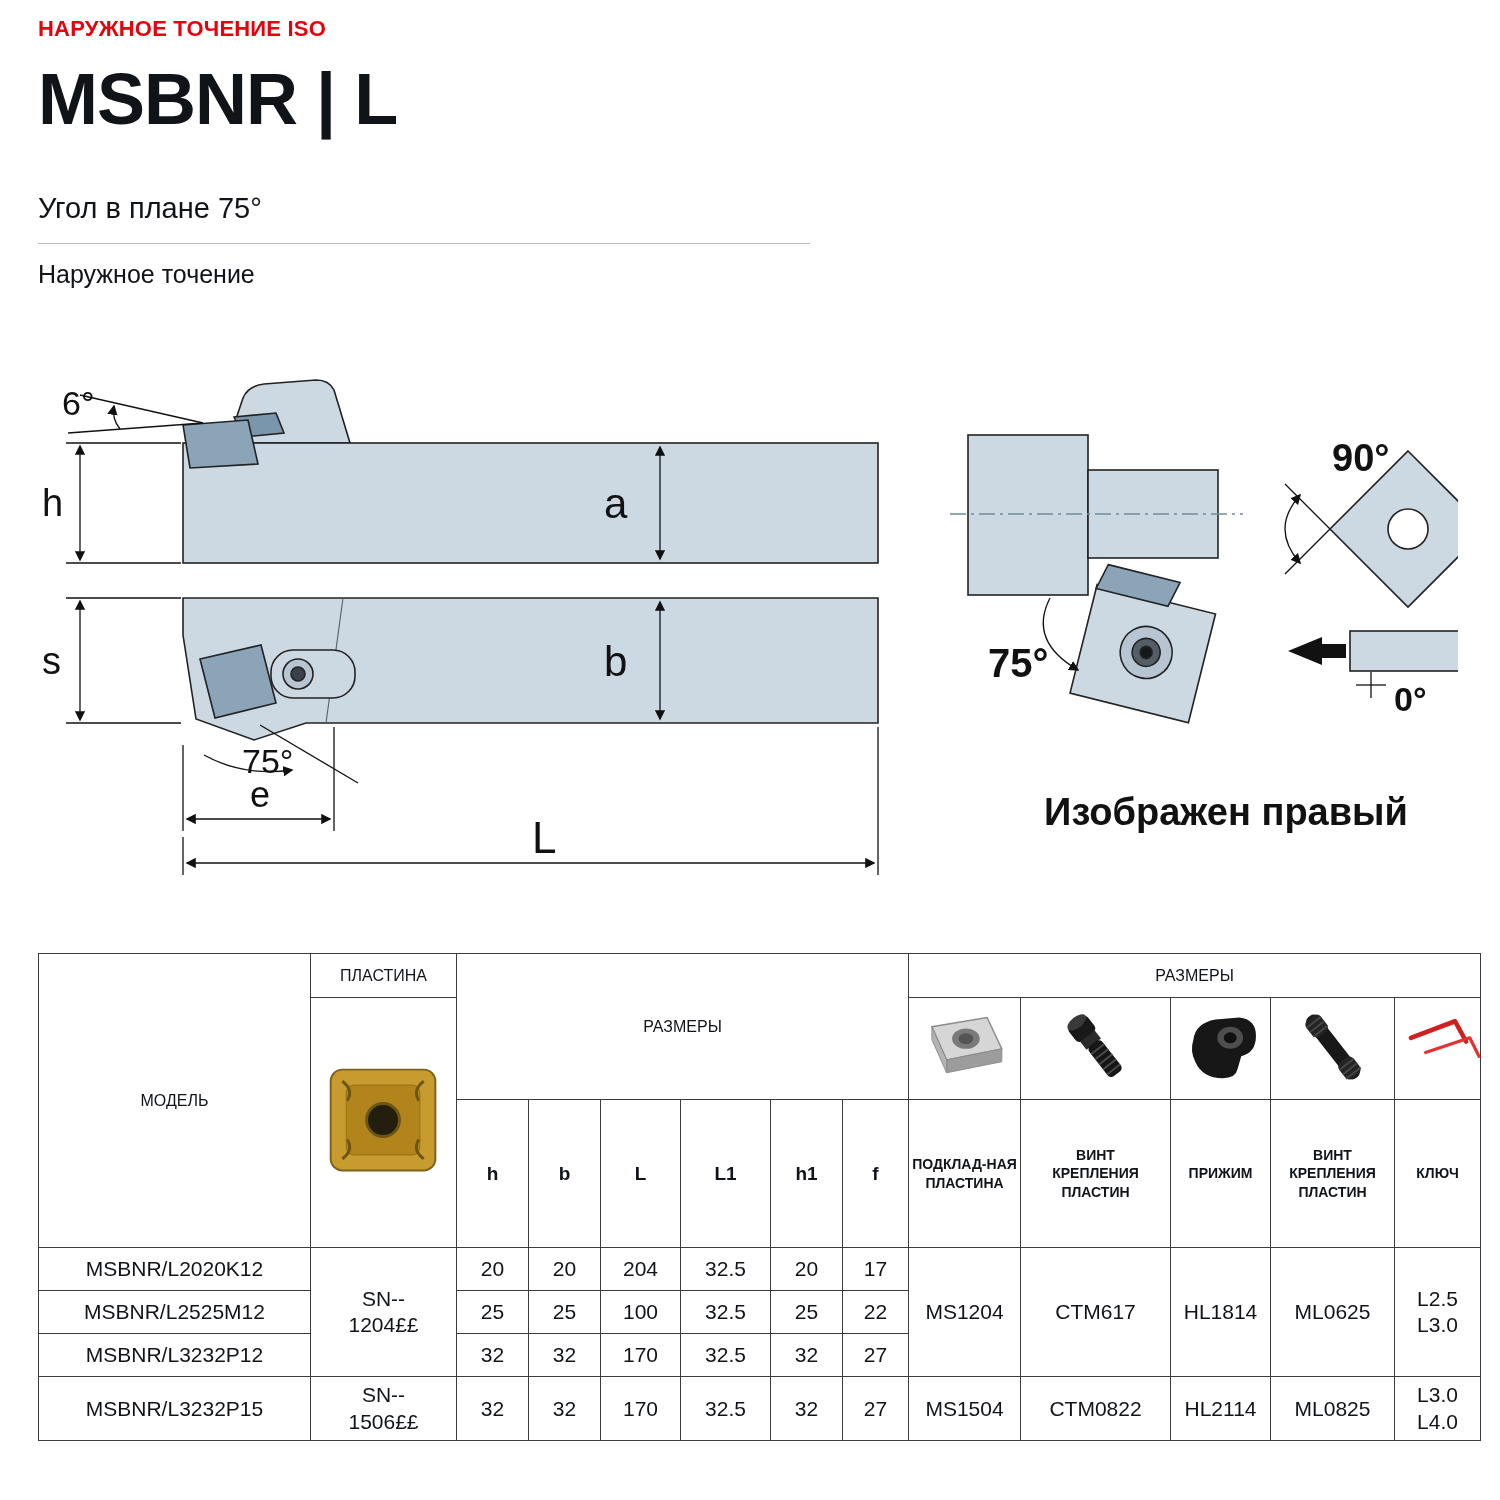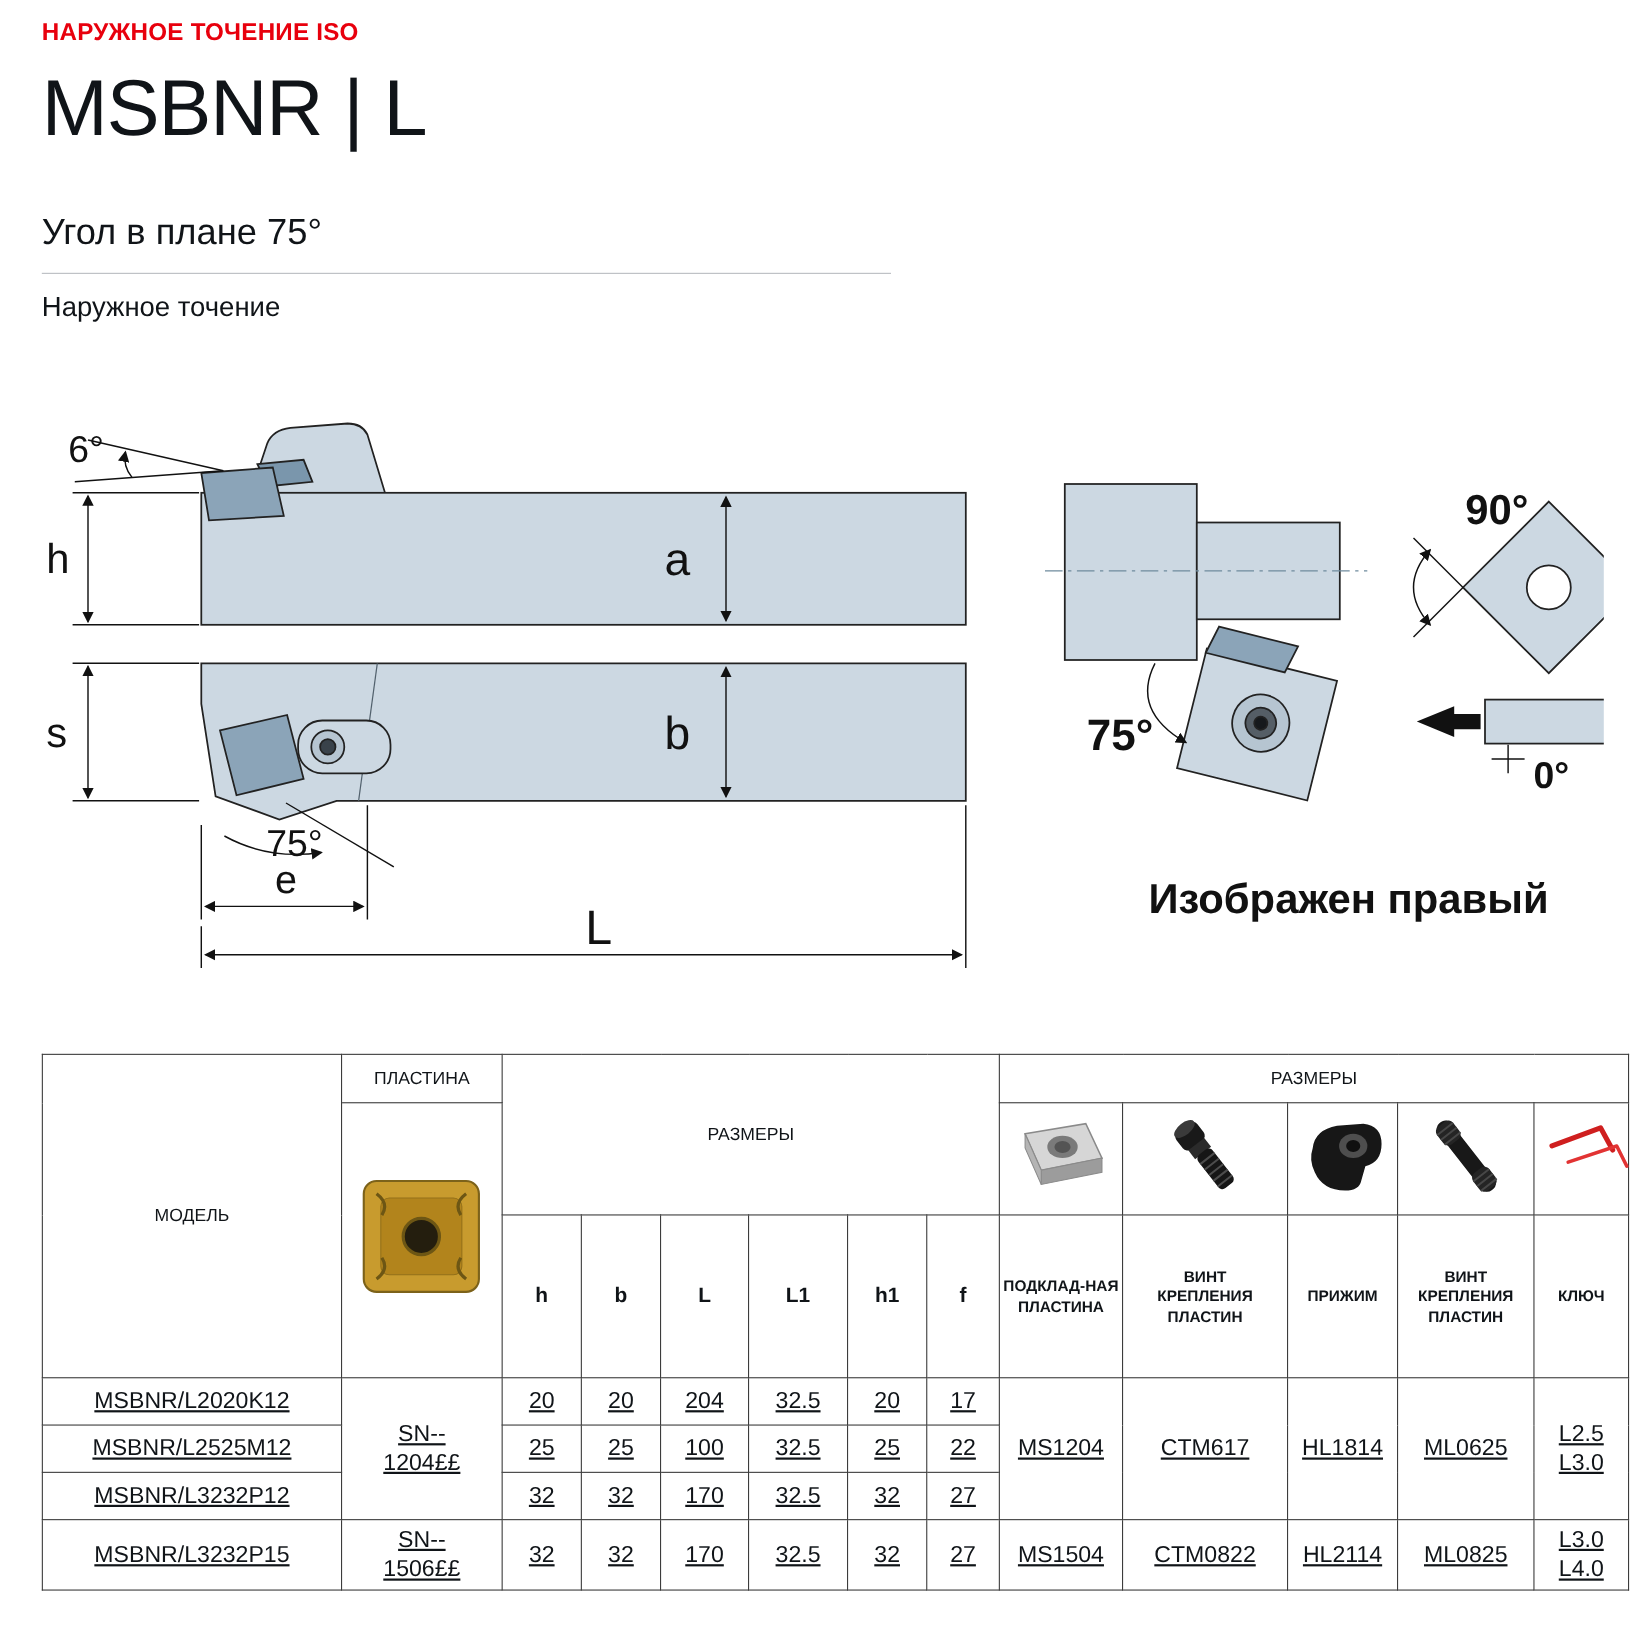--- a/index.html
+++ b/index.html
@@ -1,34 +1,34 @@
 <!DOCTYPE html>
 <html><head>
 <meta charset="utf-8">
 <style>
   html,body { margin:0; padding:0; background:#fff; }
   body { font-family:"Liberation Sans", sans-serif; color:#101418; width:1500px; }
   .page { width:1312px; box-sizing:border-box; padding:16px 35px 20px 38px; }
 
   .category { color:#e8000d; font-weight:bold; font-size:22px; letter-spacing:.2px; }
-  .title { font-size:72px; font-weight:normal; letter-spacing:-1px; margin:16px 0 0 0; }
-  .subtitle { font-size:33px; margin-top:52px; }
+  .title { font-size:72px; font-weight:bold; letter-spacing:-1px; margin:16px 0 0 0; }
+  .subtitle { font-size:29px; margin-top:52px; }
   .divider { border:none; border-top:1px solid #b9bcc0; width:772px; margin:18px 0 16px 0; }
   .section { font-size:25px; margin:0 0 0 0; }
 
   .drawing { display:block; margin-top:84px; }
   .drawing text { font-family:"Liberation Sans", sans-serif; fill:#111; }
 
   .tblwrap { margin-top:50px; }
   table.tbl { border-collapse:collapse; table-layout:fixed; width:1428px; }
   table.tbl td { border:1px solid #3c3c3c; text-align:center; vertical-align:middle; padding:2px 3px; }
   .hdr { font-weight:normal; font-size:16px; }
   .dimhdr { font-weight:bold; font-size:19px; }
   .detail-label { font-weight:bold; font-size:14px; line-height:1.3; max-width:106px; margin:0 auto; }
-  .cell { font-size:21px;text-decoration:underline; }
+  .cell { font-size:21px; }
   tr.h1 { height:44px; }
   tr.h2 { height:102px; }
   tr.h3 { height:148px; }
   tr.dr { height:43px; }
   tr.drlast { height:64px; }
   .twoline div { line-height:1.25; }
 </style>
 </head>
 <body>
 

